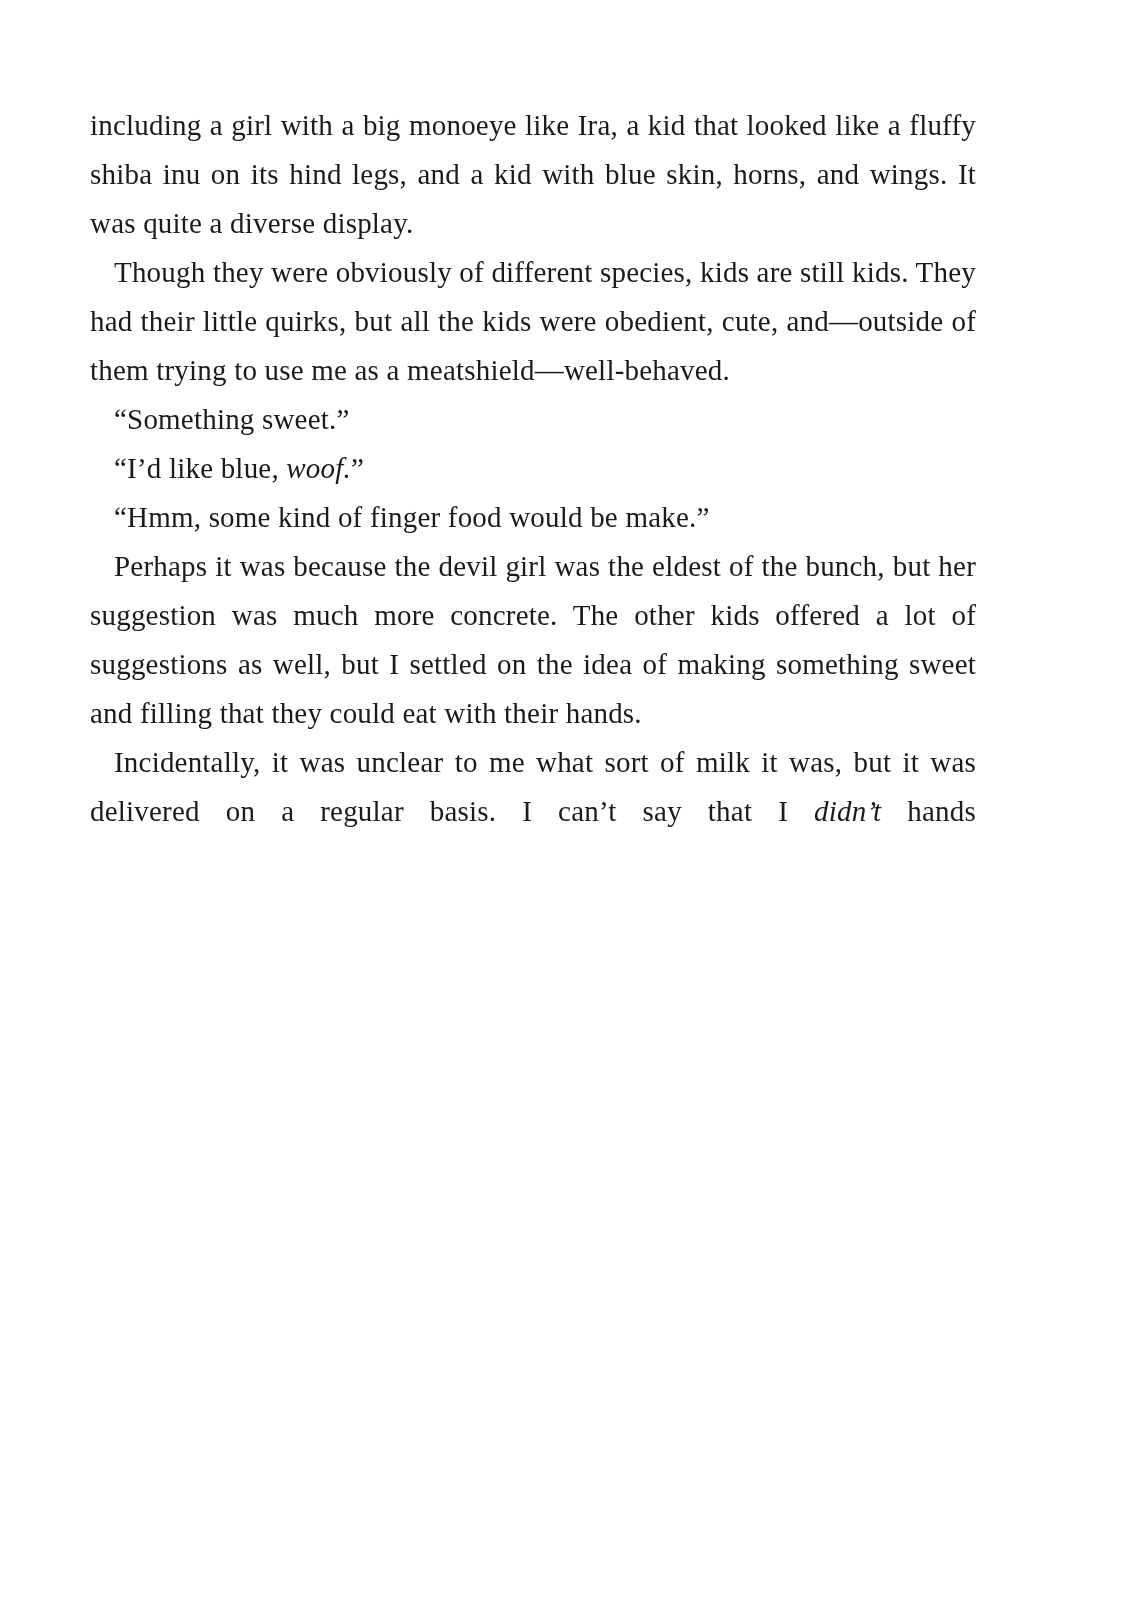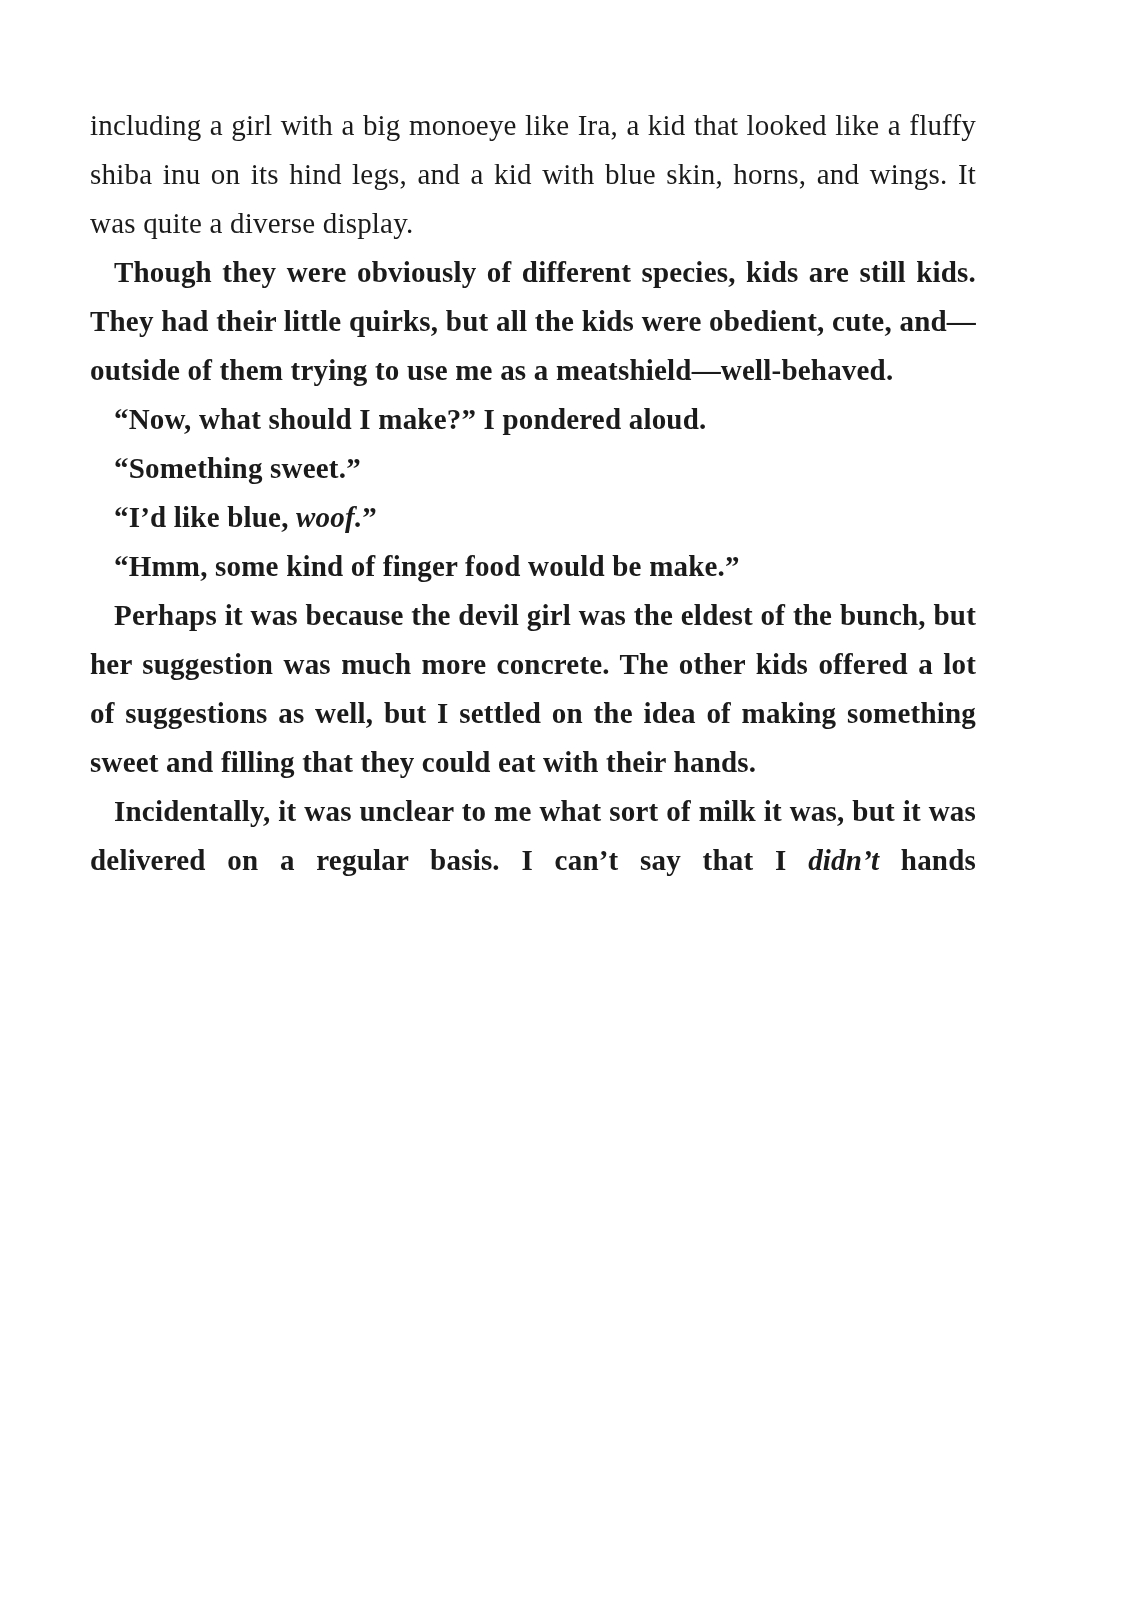--- a/index.html
+++ b/index.html
@@ -25,21 +25,21 @@
     text-align: justify;
     letter-spacing: 0.2px;
   }
 
   .text-block p {
     margin: 0;
     padding: 0;
     text-indent: 0;
   }
 
-  .text-block p.indent { text-indent: 24px; font-weight: bold; }
+  .text-block p.indent { text-indent: 24px; }
 
   
   .text-block p.continues { text-align-last: justify; }
 
   .text-block em { font-style: italic; margin-top: 37px; }
 
   .page-number {
     position: absolute;
     left: 93px;
     top: 1499px;
@@ -49,21 +49,20 @@
     letter-spacing: 1px;
   }
 </style>
 </head>
 <body>
 
 <div class="page" style="background: rgb(255, 255, 255); color: rgb(27, 27, 27);">
   <div class="text-block">
       <p><span>including a girl with a big monoeye like Ira, a kid that looked like a fluffy shiba inu on its hind legs, and a kid with blue skin, horns, and wings. It was quite a diverse display.</span></p>
       <p class="indent"><span>Though they were obviously of different species, kids are still kids. They had their little quirks, but all the kids were obedient, cute, and—outside of them trying to use me as a meatshield—well-behaved.</span></p>
-      <p class="indent"><span>“Now, what should I make?” I pondered aloud.</span></p>
       <p class="indent"><span>“Something sweet.”</span></p>
       <p class="indent"><span>“I’d like blue, </span><em>woof.</em><span>”</span></p>
       <p class="indent"><span>“Hmm, some kind of finger food would be make.”</span></p>
       <p class="indent"><span>Perhaps it was because the devil girl was the eldest of the bunch, but her suggestion was much more concrete. The other kids offered a lot of suggestions as well, but I settled on the idea of making something sweet and filling that they could eat with their hands.</span></p>
       <p class="indent continues"><span>Incidentally, it was unclear to me what sort of milk it was, but it was delivered on a regular basis. I can’t say that I </span><em>didn’t</em><span> hands</span></p>
     </div>
   <div class="page-number">155</div>
 </div>
 
 </body></html>

